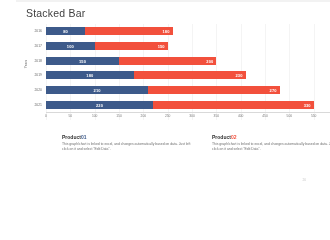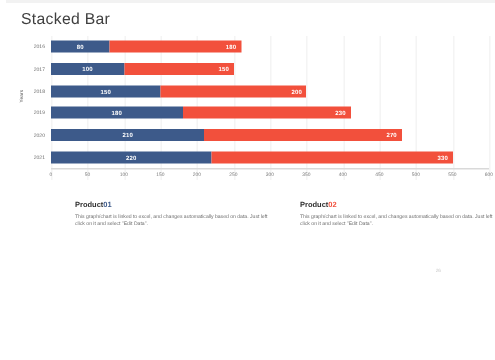--- a/index.html
+++ b/index.html
@@ -9,21 +9,21 @@
   body {
     width: 330px;
     height: 186px;
     background: #ffffff;
     font-family: "Liberation Sans", sans-serif;
     overflow: hidden;
     position: relative;
   }
   .slide {
     position: absolute;
-    left: 4px; top: 0;
+    left: 16px; top: 0;
     width: 296px;
     height: 186px;
     background: #ffffff;
     box-sizing: border-box;
   }
   .top-rule {
     position: absolute;
     left: 0; top: 0;
     width: 330px;
     height: 2px;

